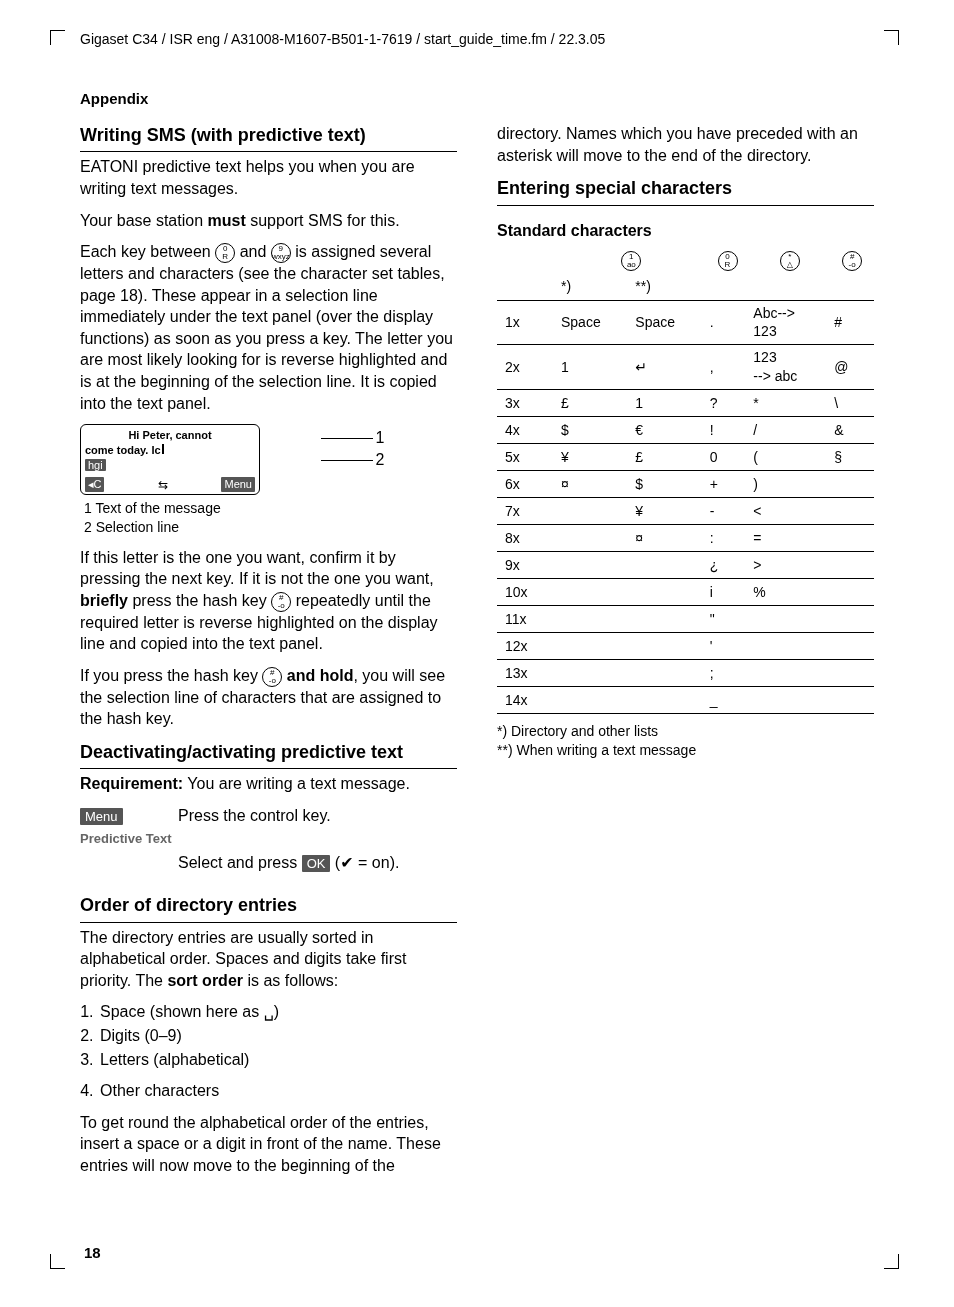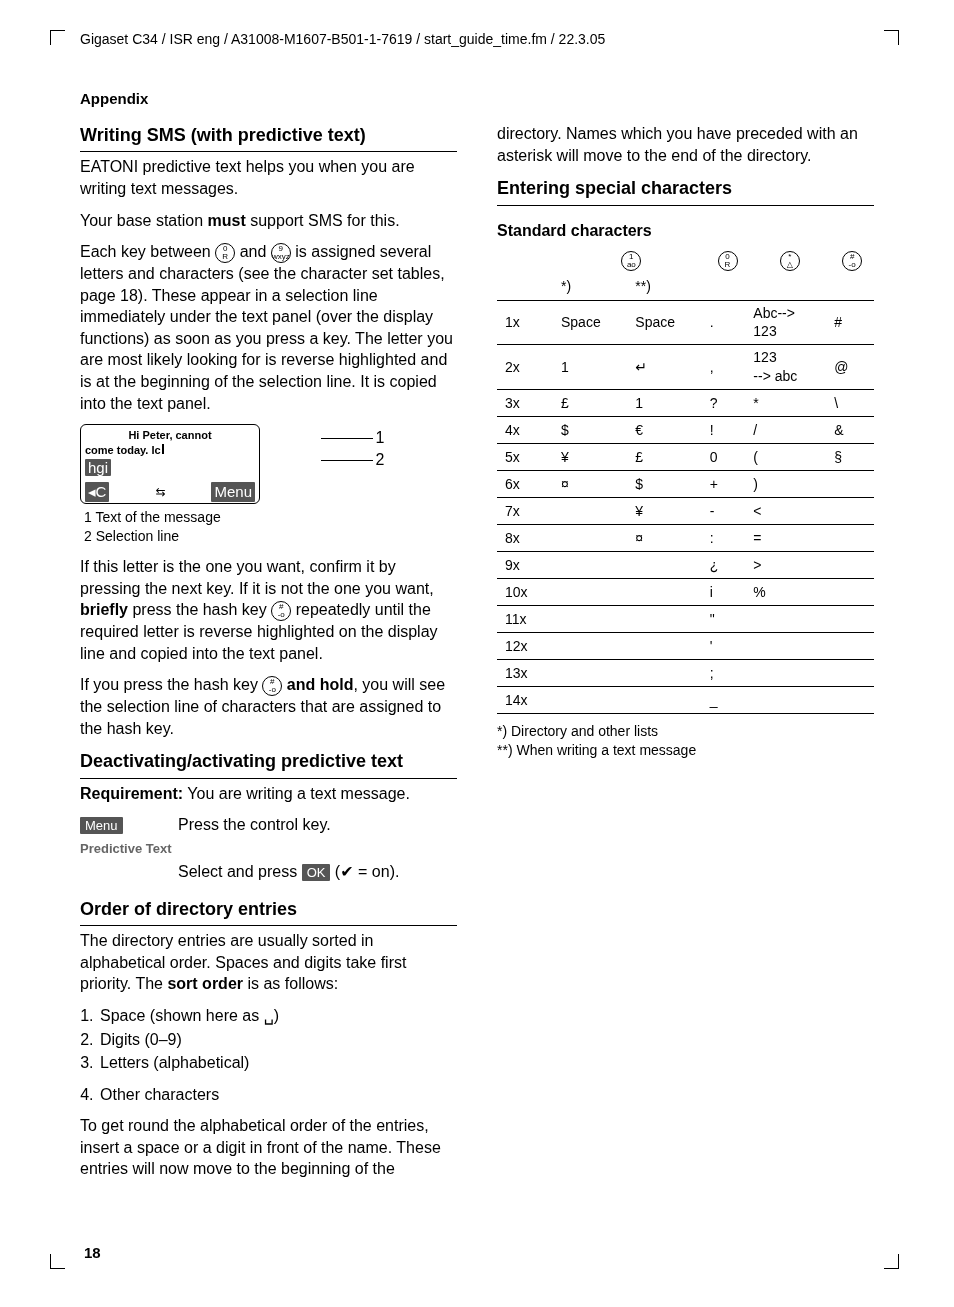--- a/index.html
+++ b/index.html
@@ -29,21 +29,21 @@
   .columns { column-count:2; column-gap:40px; column-fill:auto; height:1090px;}
   h2 { font-size:18px; font-weight:bold; margin:0 0 4px 0; padding-bottom:4px; border-bottom:1px solid #000; }
   h3 { font-size:16px; font-weight:bold; margin:14px 0 6px 0;}
   p { margin:0 0 10px 0; }
   .b { font-weight:bold; }
   .screen {
     width:170px; border:1px solid #000; border-radius:6px; font-size:12px; padding:3px 4px 1px 4px;
     display:inline-block; vertical-align:top;
   }
   .screen .row2 { display:flex; justify-content:space-between; align-items:center; margin-top:4px;}
-  .softkey { background:#555; color:#fff; font-size:15px; padding:0 3px; border-radius:1px;}
+  .softkey { background:#555; color:#fff; font-size:11px; padding:0 3px; border-radius:1px;}
   .cursor { display:inline-block; width:2px; height:10px; background:#000; margin-left:1px;}
   .callouts { display:inline-block; vertical-align:top; font-size:16px; margin-left:55px; line-height:22px; padding-top:3px;}
   .legend { font-size:14px; margin:4px 0 10px 4px; }
   .pill { display:inline-block; background:#555; color:#fff; font-size:13px; padding:0 5px; border-radius:1px; line-height:17px;}
   .step { display:flex; gap:28px; margin-bottom:4px; }
   .step .lab { min-width:70px;}
   .menupath { font-size:13px; color:#666; font-weight:bold; margin:2px 0 4px 0;}
   ol { margin:0 0 10px 18px; padding:0;}
   ol li { margin-bottom:2px; padding-left:2px;}
   .keycirc {
@@ -116,21 +116,21 @@
 
     <h2>Deactivating/activating predictive text</h2>
     <p>
       <span class="b">Requirement:</span><span> You are writing a text message.</span>
     </p>
     <div class="step">
       <span class="lab"><span class="pill">Menu</span></span>
       <span>Press the control key.</span>
     </div>
     <div class="menupath">Predictive Text</div>
-    <div class="step" style="margin-bottom:14px;">
+    <div class="step" style="margin-bottom:20px;">
       <span class="lab"></span>
       <span><span>Select and press </span><span class="pill">OK</span><span> (✔ = on).</span></span>
     </div>
 
     <h2>Order of directory entries</h2>
     <p>
       <span>The directory entries are usually sorted in alphabetical order. Spaces and digits take first priority. The </span><span class="b">sort order</span><span> is as follows:</span>
     </p>
     <ol>
       <li>Space (shown here as ␣)</li>

